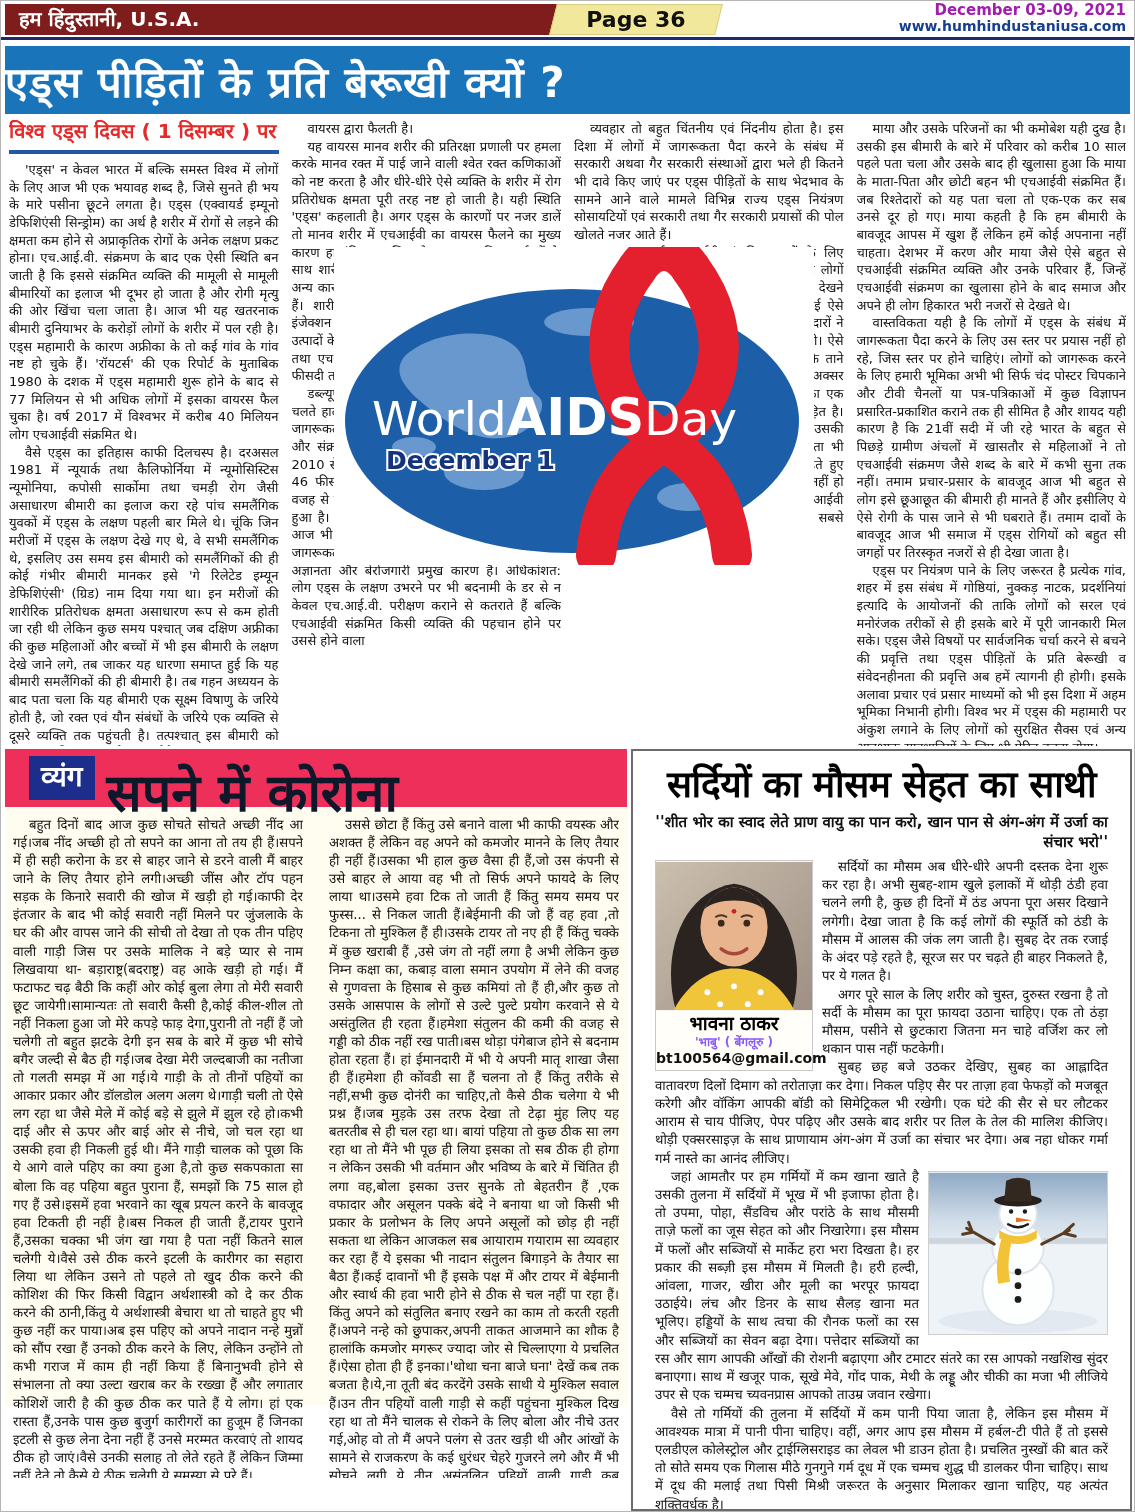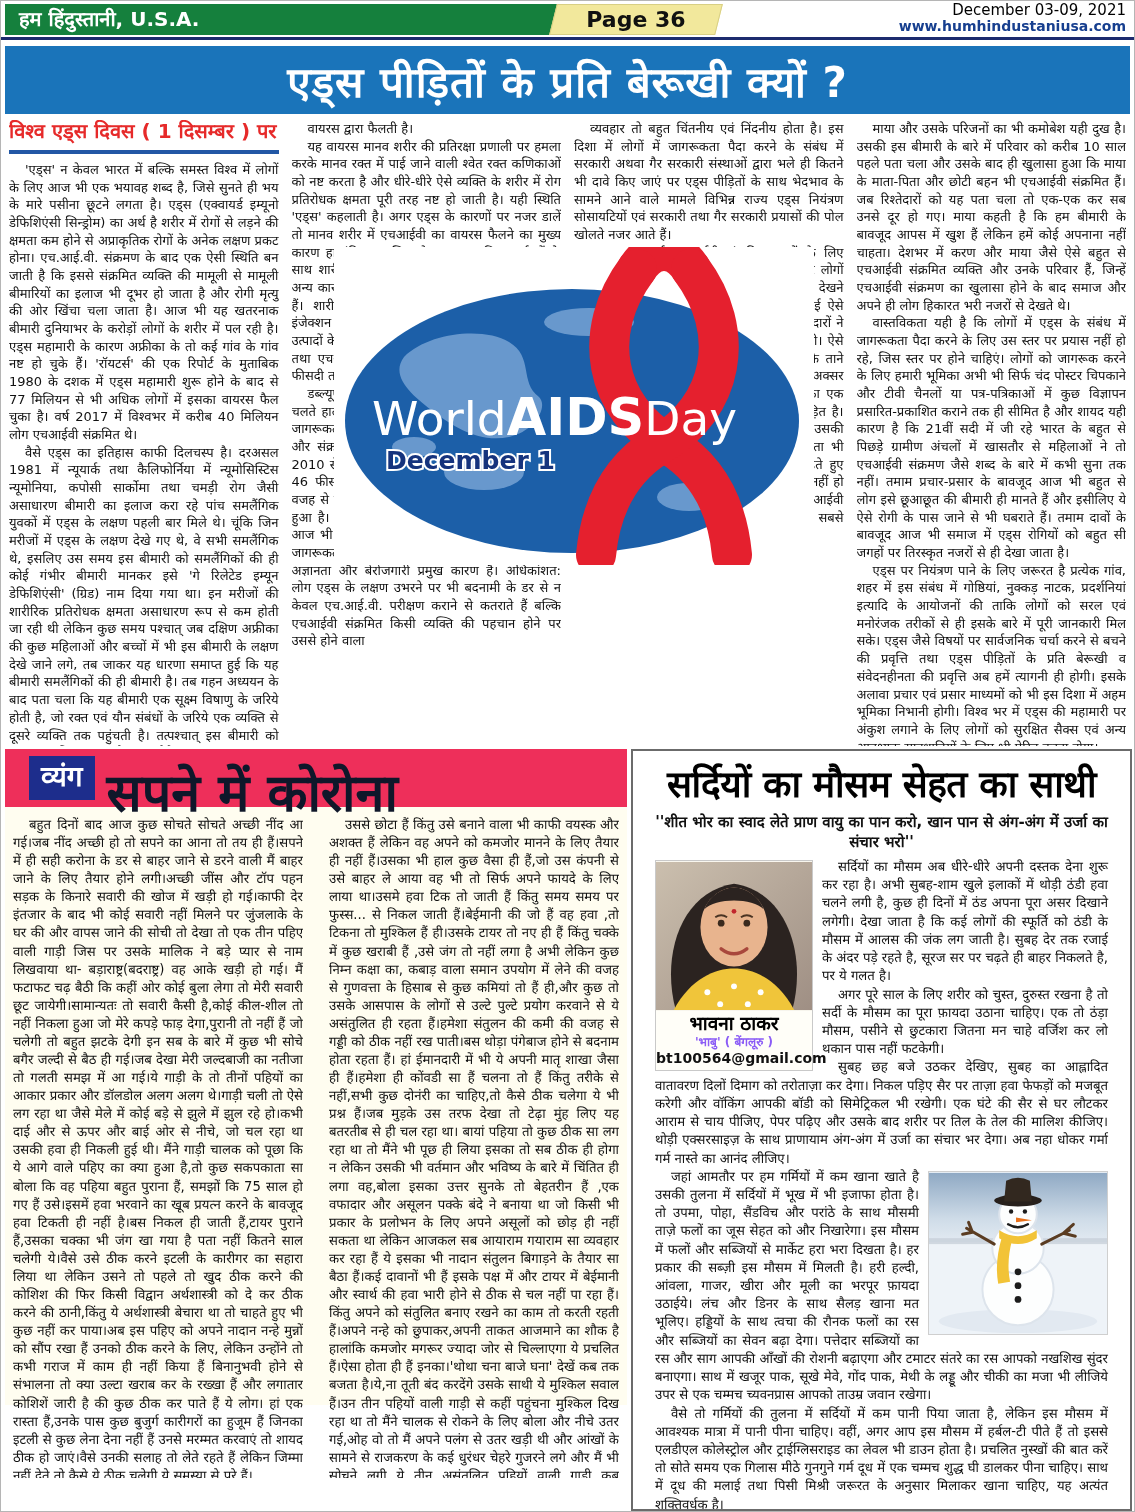--- a/index.html
+++ b/index.html
@@ -4,40 +4,40 @@
 <style>
   html,body{margin:0;padding:0;background:#d8d8d8;}
   .page{
     position:relative;width:1135px;height:1512px;margin:0 auto;
     background:#ffffff;border:1px solid #b5b5b5;box-sizing:border-box;
     font-family:"DejaVu Sans",sans-serif;color:#111;overflow:hidden;
   }
   
   .mast-green{
     position:absolute;left:4px;top:3px;width:566px;height:31px;
-    background:#15803d;color:#fff;font-weight:bold;font-size:20px;line-height:31px;
+    background:#7f1d1d;color:#fff;font-weight:bold;font-size:20px;line-height:31px;
     padding-left:14px;box-sizing:border-box;
     clip-path:polygon(0 0,100% 0,calc(100% - 14px) 100%,0 100%);
   }
   .page-box{
     position:absolute;left:552px;top:3px;width:166px;height:31px;
     background:#f2e89c;transform:skewX(-14deg);border:1px solid #d8cf84;box-sizing:border-box;
   }
   .page-box span{
     display:block;transform:skewX(14deg);text-align:center;
     font-weight:bold;font-size:22px;line-height:29px;color:#111;
   }
   .mast-right{position:absolute;right:8px;top:1px;text-align:right;line-height:1.1;}
-  .mast-date{color:#000000;font-weight:normal;font-size:15px;}
+  .mast-date{color:#a21caf;font-weight:bold;font-size:15px;}
   .mast-site{color:#173f8f;font-weight:bold;font-size:14px;}
   .mast-rule{position:absolute;left:0;top:36px;width:100%;height:3px;background:#1c2b6e;}
   
   .headline-bar{
     position:absolute;left:4px;right:4px;top:45px;height:68px;background:#1a74ba;
-    display:flex;align-items:center;justify-content:center;
+    display:flex;align-items:center;
   }
   .headline-bar h1{
     margin:0;color:#fff;font-size:42px;font-weight:bold;letter-spacing:1px;white-space:nowrap;
   }
   
   .lead-cols{
     position:absolute;left:8px;right:8px;top:119px;height:626px;
     display:flex;gap:13px;overflow:hidden;
   }
   .lead-col{flex:1 1 0;overflow:hidden;text-align:justify;font-size:13px;line-height:1.36;}
@@ -60,21 +60,21 @@
   }
   .satire-title{color:#0f172a;font-weight:bold;font-size:52px;line-height:1;white-space:nowrap;margin-top:29px;}
   .satire-cols{display:flex;gap:26px;padding:9px 8px;height:680px;box-sizing:border-box;overflow:hidden;}
   .satire-col{flex:1 1 0;overflow:hidden;text-align:justify;font-size:13.2px;line-height:1.37;}
   
   .health{
     position:absolute;left:630px;top:748px;width:501px;height:762px;background:#fff;
     border:2px solid #6b6b6b;box-sizing:border-box;padding:4px 22px;overflow:hidden;
   }
   .health-title{margin:2px 0 5px 0;font-size:37px;font-weight:bold;color:#000;text-align:center;white-space:nowrap;letter-spacing:-0.5px;}
-  .health-quote{font-weight:bold;font-size:15px;text-align:center;margin:0 0 6px 0;line-height:1.3;}
+  .health-quote{font-weight:bold;font-size:15px;text-align:right;margin:0 0 6px 0;line-height:1.3;}
   .health-body{font-size:13.2px;line-height:1.38;text-align:justify;}
   .author-card{
     float:left;width:158px;margin:2px 9px 4px 0;background:#fffef8;
     border:1px solid #c9c9c9;box-sizing:border-box;text-align:center;
   }
   .author-photo{display:block;width:100%;height:150px;}
   .author-name{color:#000000;font-weight:bold;font-size:19px;line-height:1.15;margin-top:2px;}
   .author-alias{color:#8b5cf6;font-weight:bold;font-size:12px;line-height:1.2;}
   .author-email{color:#111;font-weight:bold;font-size:14px;line-height:1.3;padding-bottom:3px;}
   .snowman-wrap{

